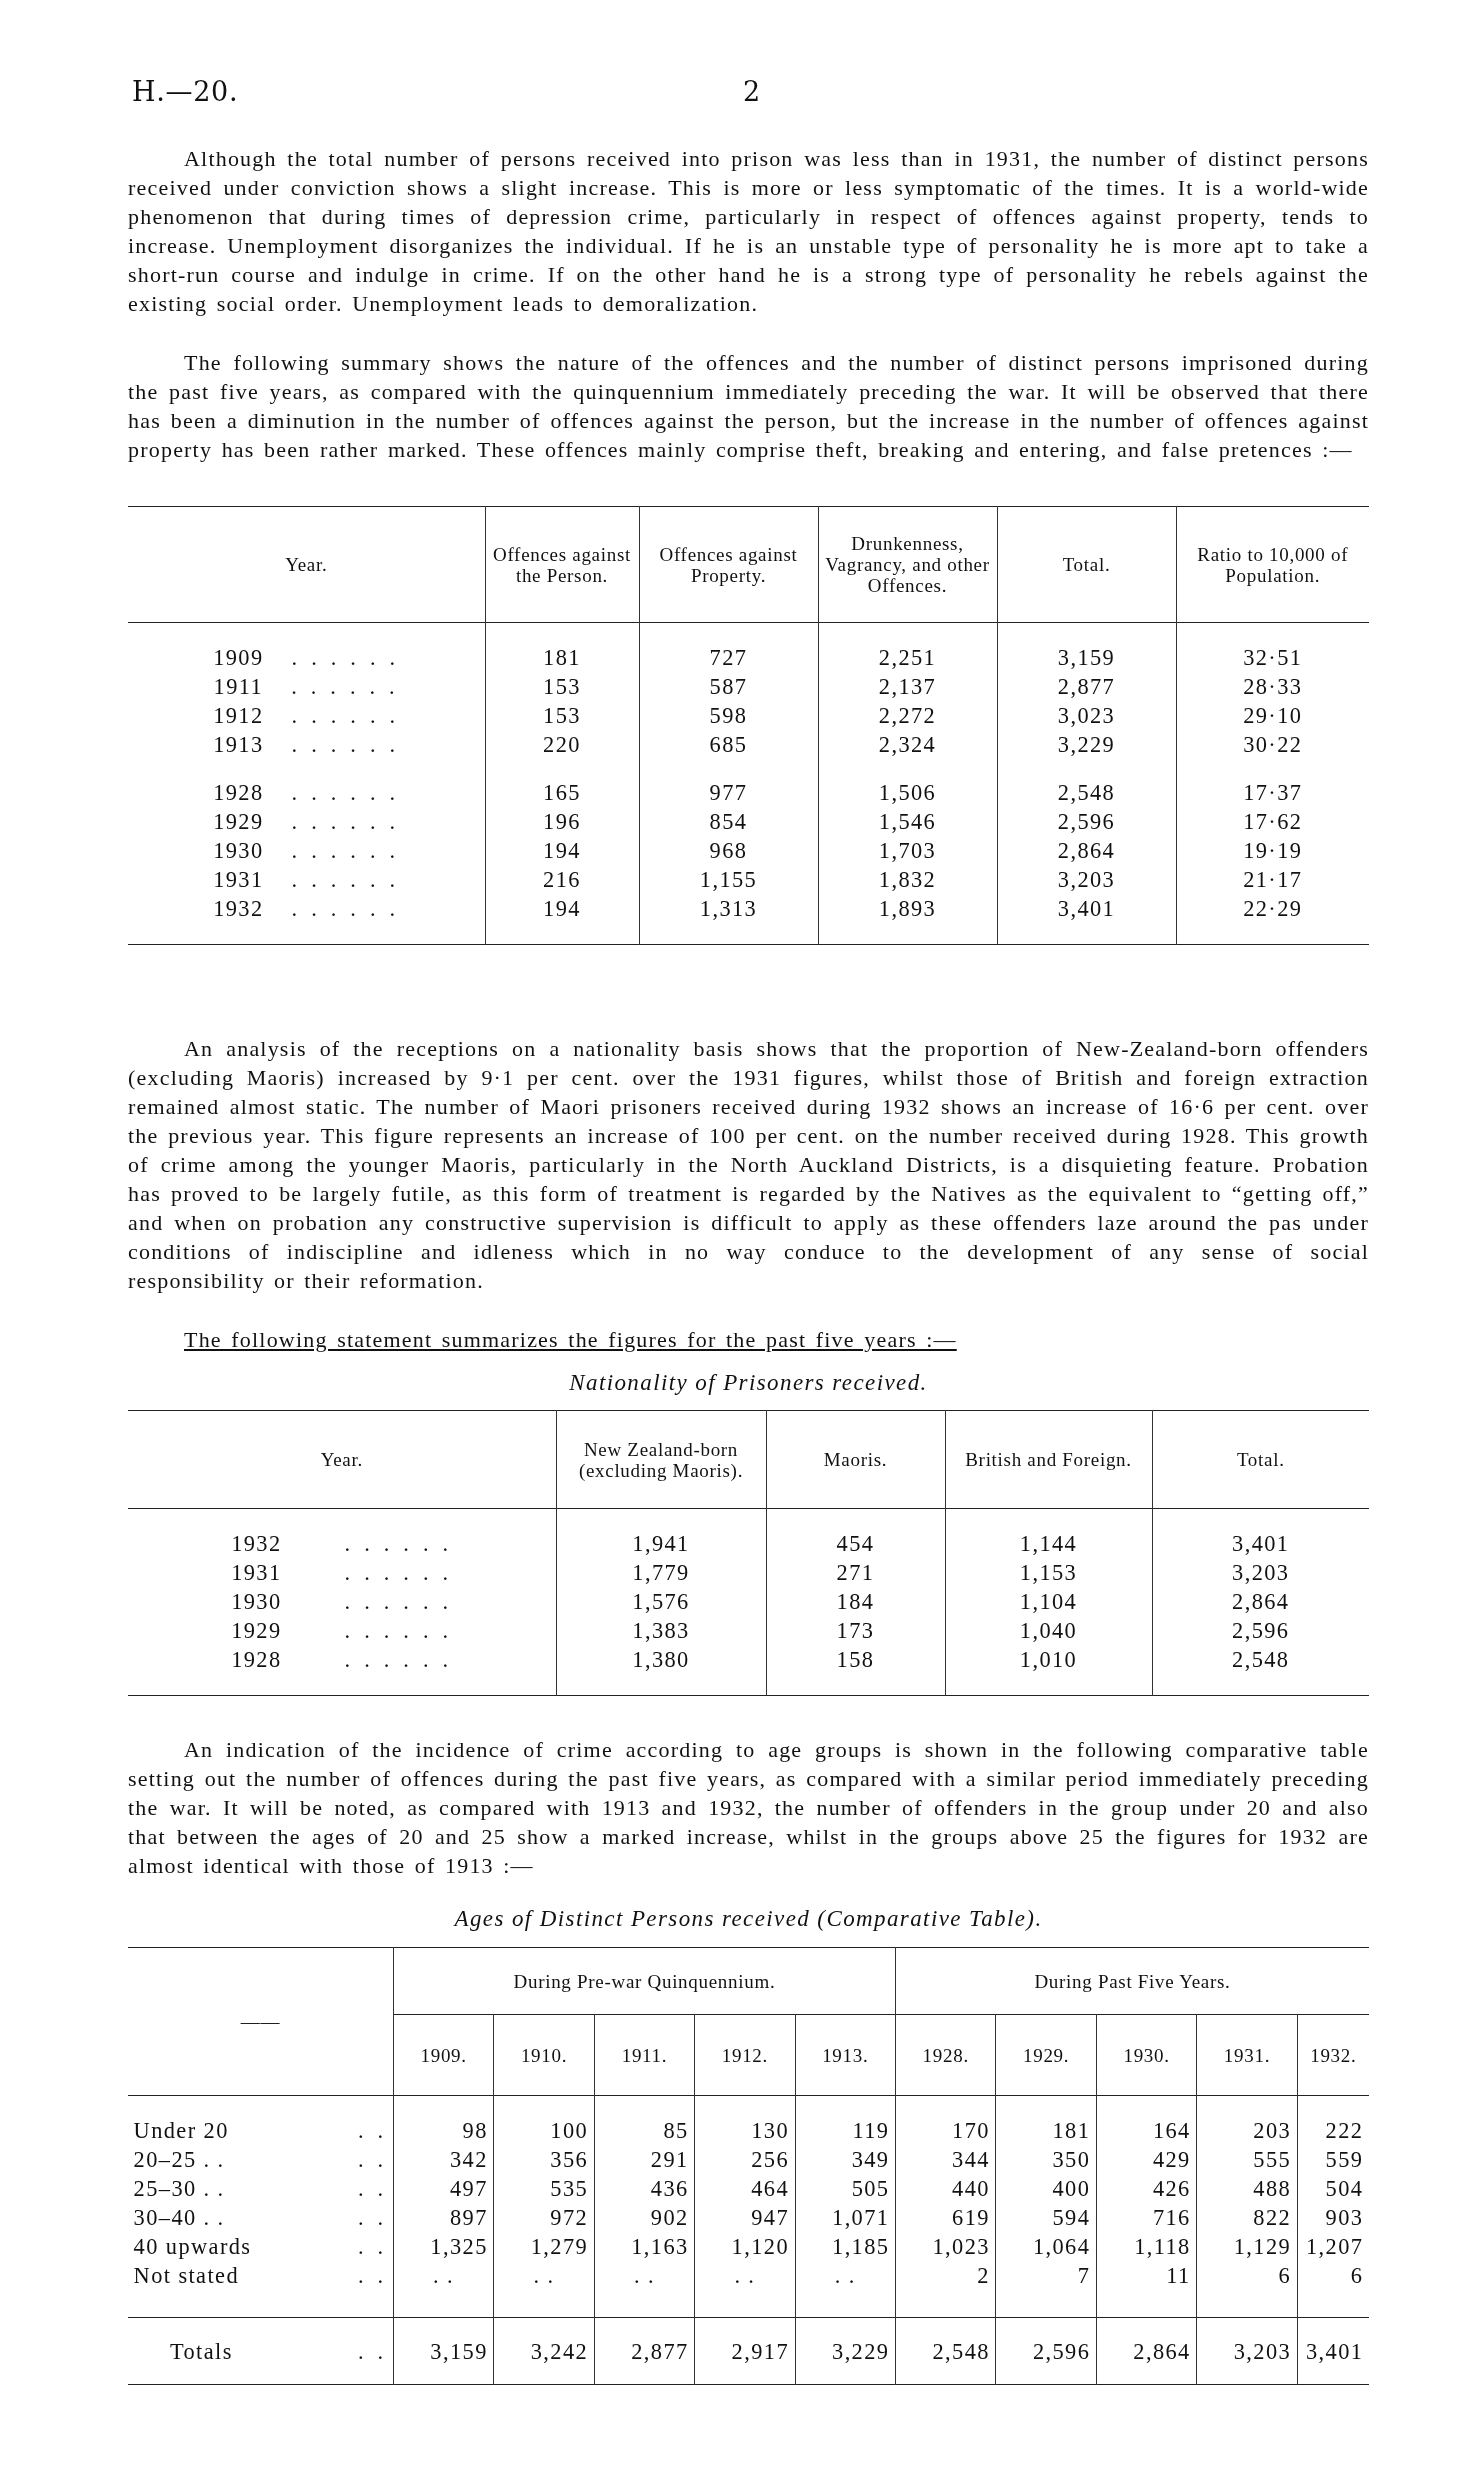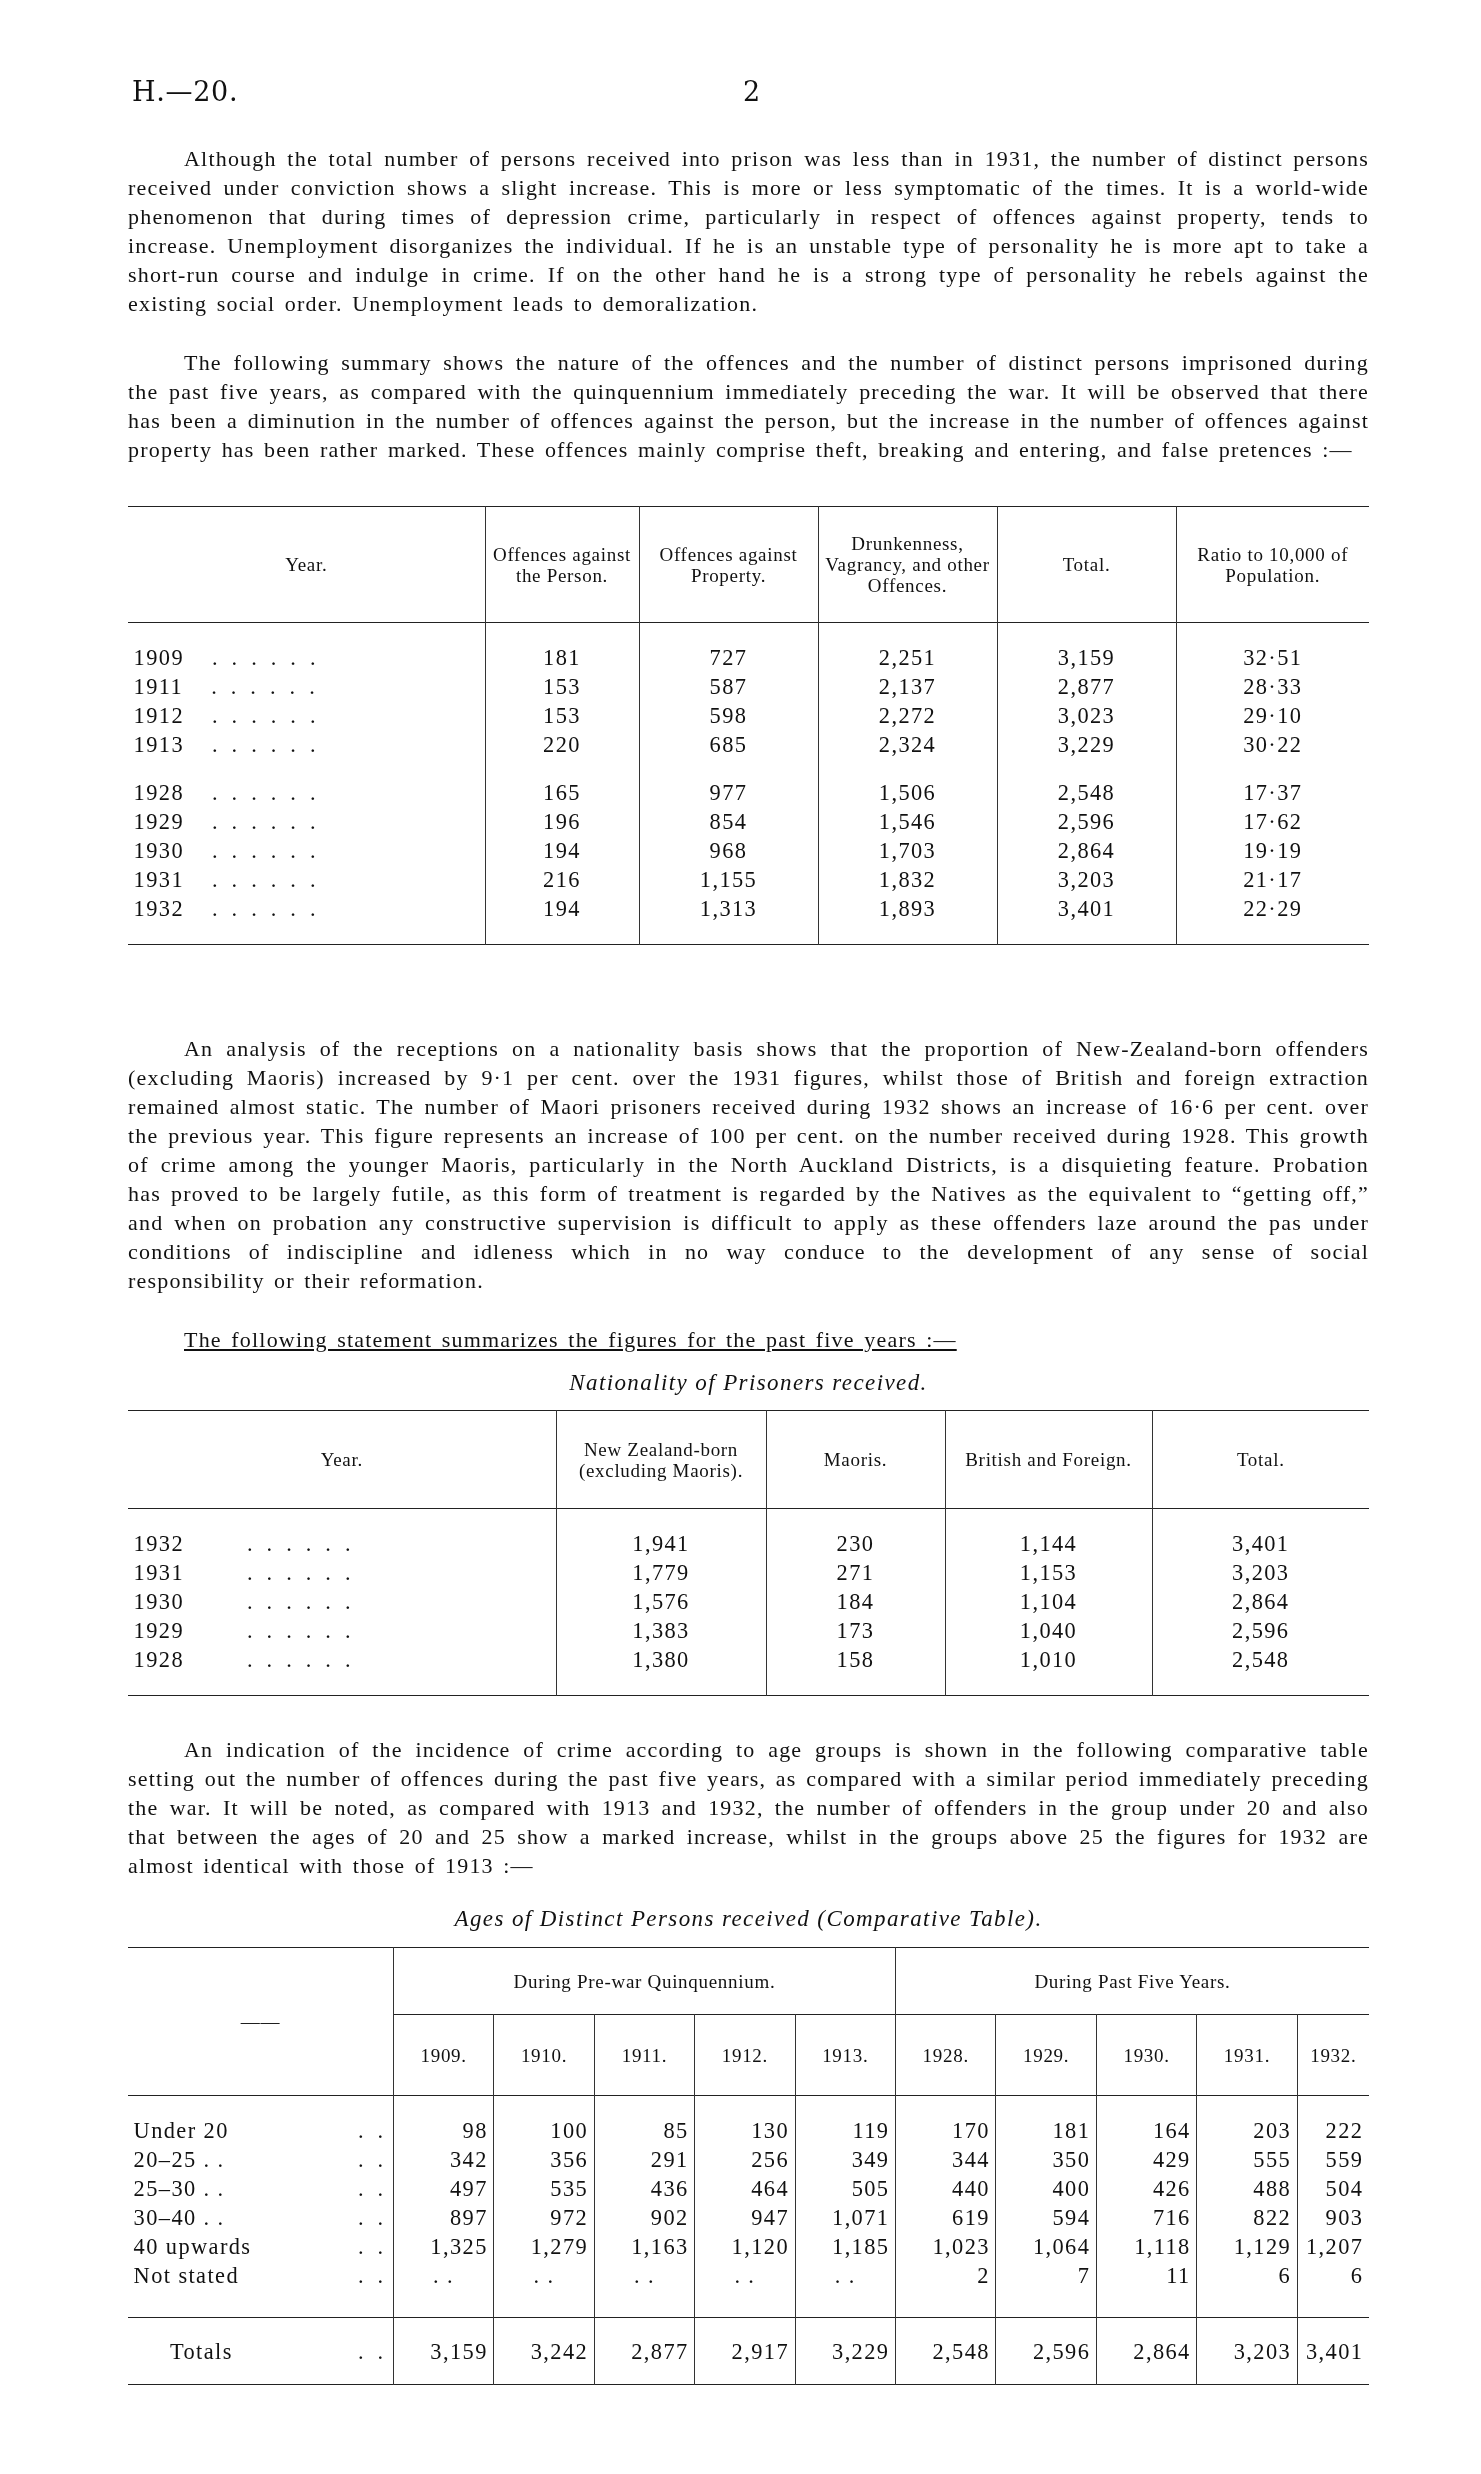--- a/index.html
+++ b/index.html
@@ -36,21 +36,21 @@
   }
   table.doc td {
     font-size: 22.4px; line-height: 29px; padding: 0 5.6px; letter-spacing: 1.4px;
     white-space: nowrap;
   }
   .rule-top { border-top: 1.4px solid #222; }
   .rule-bottom { border-bottom: 1.4px solid #222; }
   .vline { border-left: 1.1px solid #333; }
   .num { text-align: center; }
   .numr { text-align: right; }
-  .year-cell { text-align: left; margin-top: 39px; }
+  .year-cell { text-align: center; margin-top: 39px; }
   .dots { display: inline-block; letter-spacing: 4.2px; }
   .gap td { height: 19.6px; line-height: 19.6px; }
   .spacer td { height: 21px; }
   .row-label { text-align: left; }
 </style>
 </head>
 <body>
 
 <div class="page-header">
   <span class="code">H.—20.</span>
@@ -207,21 +207,21 @@
     <tr class="gap">
         <td></td>
         <td class="vline"></td>
         <td class="vline"></td>
         <td class="vline"></td>
         <td class="vline"></td>
       </tr>
     <tr>
       <td class="year-cell"><span>1932</span>&nbsp;&nbsp;&nbsp;&nbsp;&nbsp;&nbsp;&nbsp;&nbsp;&nbsp;<span class="dots">. .        . .        . .</span></td>
       <td class="vline num">1,941</td>
-      <td class="vline num">230</td>
+      <td class="vline num">454</td>
       <td class="vline num">1,144</td>
       <td class="vline num">3,401</td>
     </tr>
     <tr>
       <td class="year-cell"><span>1931</span>&nbsp;&nbsp;&nbsp;&nbsp;&nbsp;&nbsp;&nbsp;&nbsp;&nbsp;<span class="dots">. .        . .        . .</span></td>
       <td class="vline num">1,779</td>
       <td class="vline num">271</td>
       <td class="vline num">1,153</td>
       <td class="vline num">3,203</td>
     </tr>

